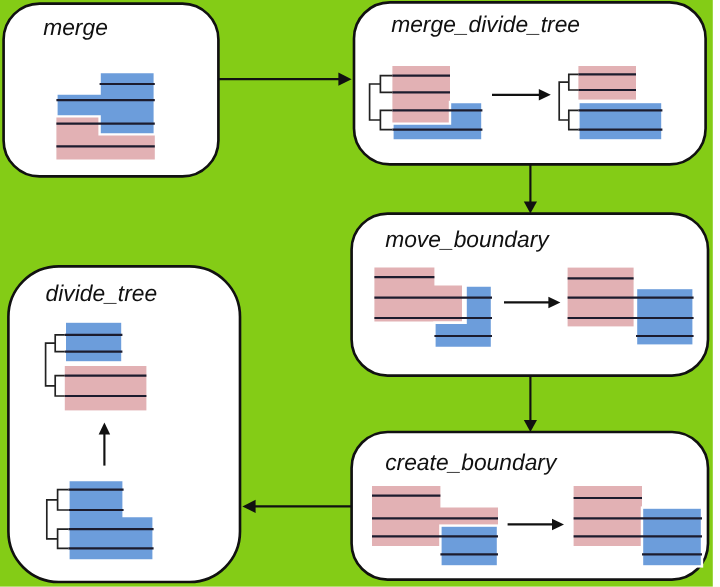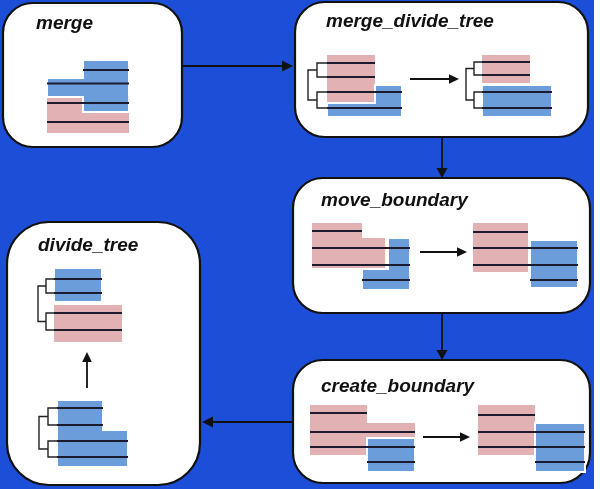--- a/index.html
+++ b/index.html
@@ -1,16 +1,16 @@
 <!DOCTYPE html>
 <html><head>
 <meta charset="utf-8">
 <style>
   html,body{margin:0;padding:0;background:#ffffff;}
-  .canvas{position:relative;width:594px;height:489px;background:#1d4ed8;font-family:"Liberation Sans",sans-serif;font-weight:bold;}
+  .canvas{position:relative;width:594px;height:489px;background:#84cc16;font-family:"Liberation Sans",sans-serif;}
   svg{display:block;}
   .node-box{fill:#ffffff;stroke:#111111;stroke-width:2.2;}
   .node-title{font-family:"Liberation Sans",sans-serif;font-style:italic;font-size:19px;fill:#111111;}
   .blue-shape{stroke:#ffffff;stroke-width:2;}
   .pink-shape{stroke:none;}
   .row-lines{stroke:#1c1c2e;stroke-width:1.8;fill:none;}
   .tree-bracket{stroke:#222222;stroke-width:1.4;fill:none;}
   .arrow-line{stroke:#111111;stroke-width:1.8;fill:none;}
   .arrow-head{fill:#111111;stroke:none;}
 </style>

